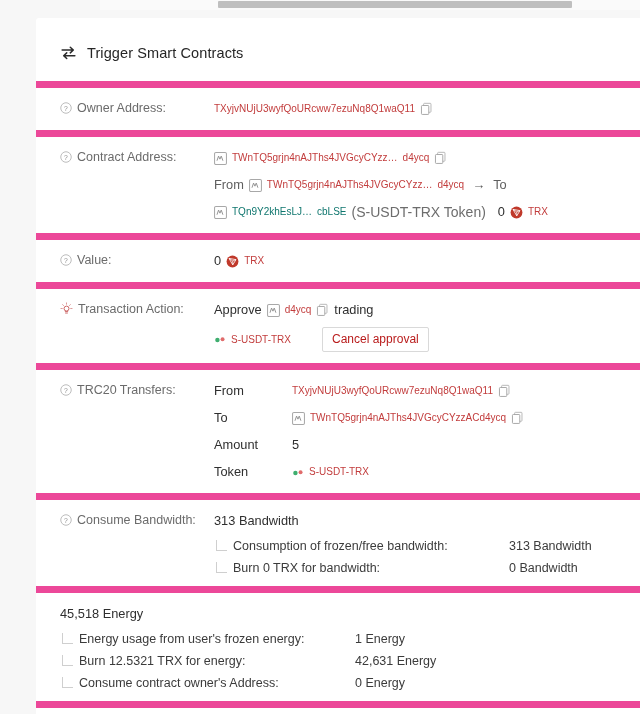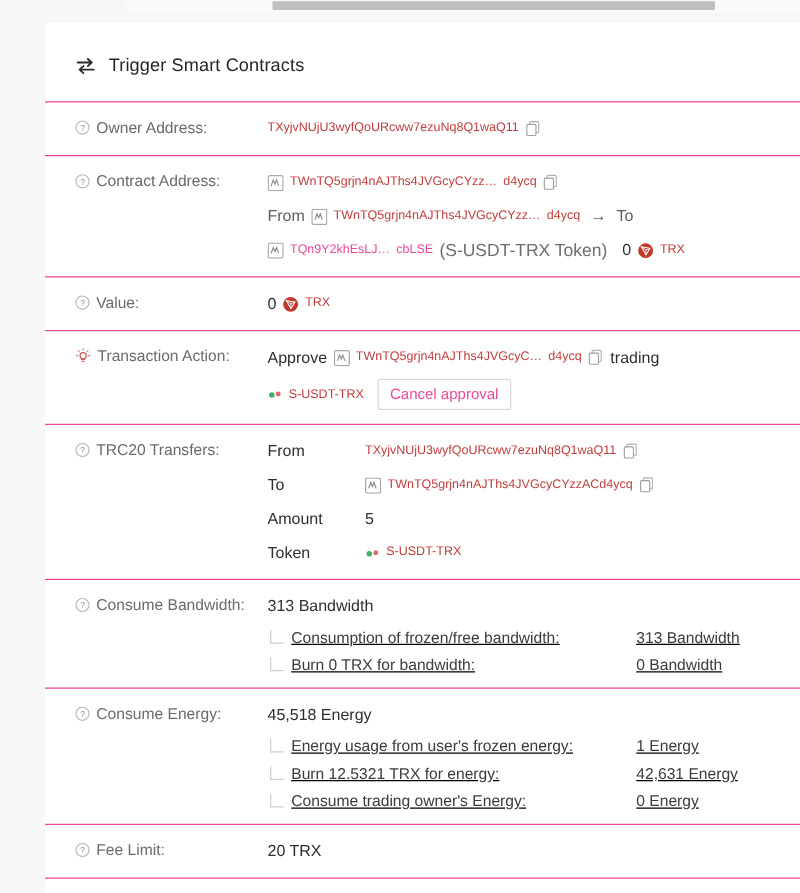--- a/index.html
+++ b/index.html
@@ -51,21 +51,21 @@
     display: block;
   }
   .card-title {
     font-size: 14.5px;
     color: #262626;
     letter-spacing: .1px;
   }
   .row {
     display: flex;
     align-items: flex-start;
-    border-top: 1px solid #ec4899;
+    border-top: 7px solid #ec4899;
     padding: 11px 12px 11px 24px;
     min-height: 36px;
   }
   .label {
     width: 154px;
     flex: none;
     display: flex;
     align-items: flex-start;
     gap: 5px;
     padding-top: 1px;
@@ -104,21 +104,21 @@
   .txt { font-size: 12.8px; color: #2f2f2f; }
   .muted { font-size: 12.8px; color: #5f5f5f; }
   .small-note { font-size: 14px; color: #6d6d6d; }
   .link {
     font-size: 10px;
     color: #c23c3c;
     text-decoration: none;
     cursor: pointer;
     word-break: break-all;
   }
-  .link-soft { color: #ec4899; }
+  .link-soft { color: #0f766e; }
   .arrow { font-size: 13px; color: #585858; padding: 0 3px; }
   .copy-icon {
     width: 13px; height: 14px;
     flex: none;
     cursor: pointer;
     display: block;
   }
   .contract-badge {
     width: 13px; height: 13px;
     flex: none;
@@ -128,27 +128,27 @@
     width: 13px; height: 13px;
     flex: none;
     display: block;
   }
   .token-dot {
     width: 12px; height: 9px;
     flex: none;
     display: block;
   }
   .btn-cancel {
-    margin-left: 6px;
+    margin-left: 26px;
     background: #ffffff;
     border: 1px solid #d9d9d9;
     border-radius: 2px;
     font-family: "Liberation Sans", sans-serif;
     font-size: 12px;
-    color: #ec4899;
+    color: #b91c1c;
     padding: 4px 9px 5px;
     line-height: 14px;
     cursor: pointer;
   }
   
   .kv {
     display: flex;
     align-items: center;
     line-height: 20px;
     min-height: 20px;
@@ -165,21 +165,20 @@
     align-items: center;
     gap: 5px;
     min-width: 0;
   }
   
   .sub {
     display: flex;
     align-items: flex-end;
     margin-top: 8px;
     padding-left: 2px;
-    text-decoration: underline;
   }
   .corner {
     width: 11px; height: 11px;
     flex: none;
     margin-right: 6px;
     border-left: 1px solid #cfcfcf;
     border-bottom: 1px solid #cfcfcf;
     align-self: flex-start;
     margin-top: 1px;
   }
@@ -313,21 +312,20 @@
         </svg>
         <span class="label-text">Transaction Action:</span>
       </div>
       <div class="value-col">
         <div class="vline">
           <span class="txt">Approve</span>
           <svg class="contract-badge" viewBox="0 0 14 14">
             <rect x="0.6" y="0.6" width="12.8" height="12.8" rx="1.4" fill="#fff" stroke="#a8a8a8" stroke-width="1.1"></rect>
             <path d="M3.2 9.4 4.9 4.4l1.5 3.3 1.4-3.3 1.8 5" fill="none" stroke="#8d8d8d" stroke-width="1"></path>
           </svg>
-          <a class="link">TWnTQ5grjn4nAJThs4JVGcyC…</a>
           <a class="link">d4ycq</a>
           <svg class="copy-icon" viewBox="0 0 16 17">
             <rect x="4.5" y="1.5" width="9" height="11" rx="1" fill="#fff" stroke="#b0b0b0" stroke-width="1.1"></rect>
             <rect x="1.8" y="4.2" width="9" height="11" rx="1" fill="#fff" stroke="#9f9f9f" stroke-width="1.1"></rect>
           </svg>
           <span class="txt">trading</span>
         </div>
         <div class="vline">
           <svg class="token-dot" viewBox="0 0 14 10">
             <circle cx="4" cy="5.6" r="2.6" fill="#3fae6f"></circle>
@@ -415,44 +413,37 @@
         </div>
         <div class="sub">
           <span class="corner"></span>
           <span class="sub-label">Burn 0 TRX for bandwidth:</span>
           <span class="sub-val">0 Bandwidth</span>
         </div>
       </div>
     </div>
 
     <div class="row">
-      <div class="label">
-        <svg class="qmark" viewBox="0 0 16 16">
-          <circle cx="8" cy="8" r="7" fill="none" stroke="#b6b6b6" stroke-width="1.2"></circle>
-          <text x="8" y="11.6" font-size="9" fill="#8c8c8c" text-anchor="middle" font-family="Liberation Sans, sans-serif">?</text>
-        </svg>
-        <span class="label-text">Consume Energy:</span>
-      </div>
       <div class="value-col">
         <div class="vline">
           <span class="txt">45,518 Energy</span>
         </div>
         <div class="sub">
           <span class="corner"></span>
           <span class="sub-label">Energy usage from user's frozen energy:</span>
           <span class="sub-val">1 Energy</span>
         </div>
         <div class="sub">
           <span class="corner"></span>
           <span class="sub-label">Burn 12.5321 TRX for energy:</span>
           <span class="sub-val">42,631 Energy</span>
         </div>
         <div class="sub">
           <span class="corner"></span>
-          <span class="sub-label">Consume trading owner's Energy:</span>
+          <span class="sub-label">Consume contract owner's Address:</span>
           <span class="sub-val">0 Energy</span>
         </div>
       </div>
     </div>
 
     <div class="row">
       <div class="label">
         <svg class="qmark" viewBox="0 0 16 16">
           <circle cx="8" cy="8" r="7" fill="none" stroke="#b6b6b6" stroke-width="1.2"></circle>
           <text x="8" y="11.6" font-size="9" fill="#8c8c8c" text-anchor="middle" font-family="Liberation Sans, sans-serif">?</text>

